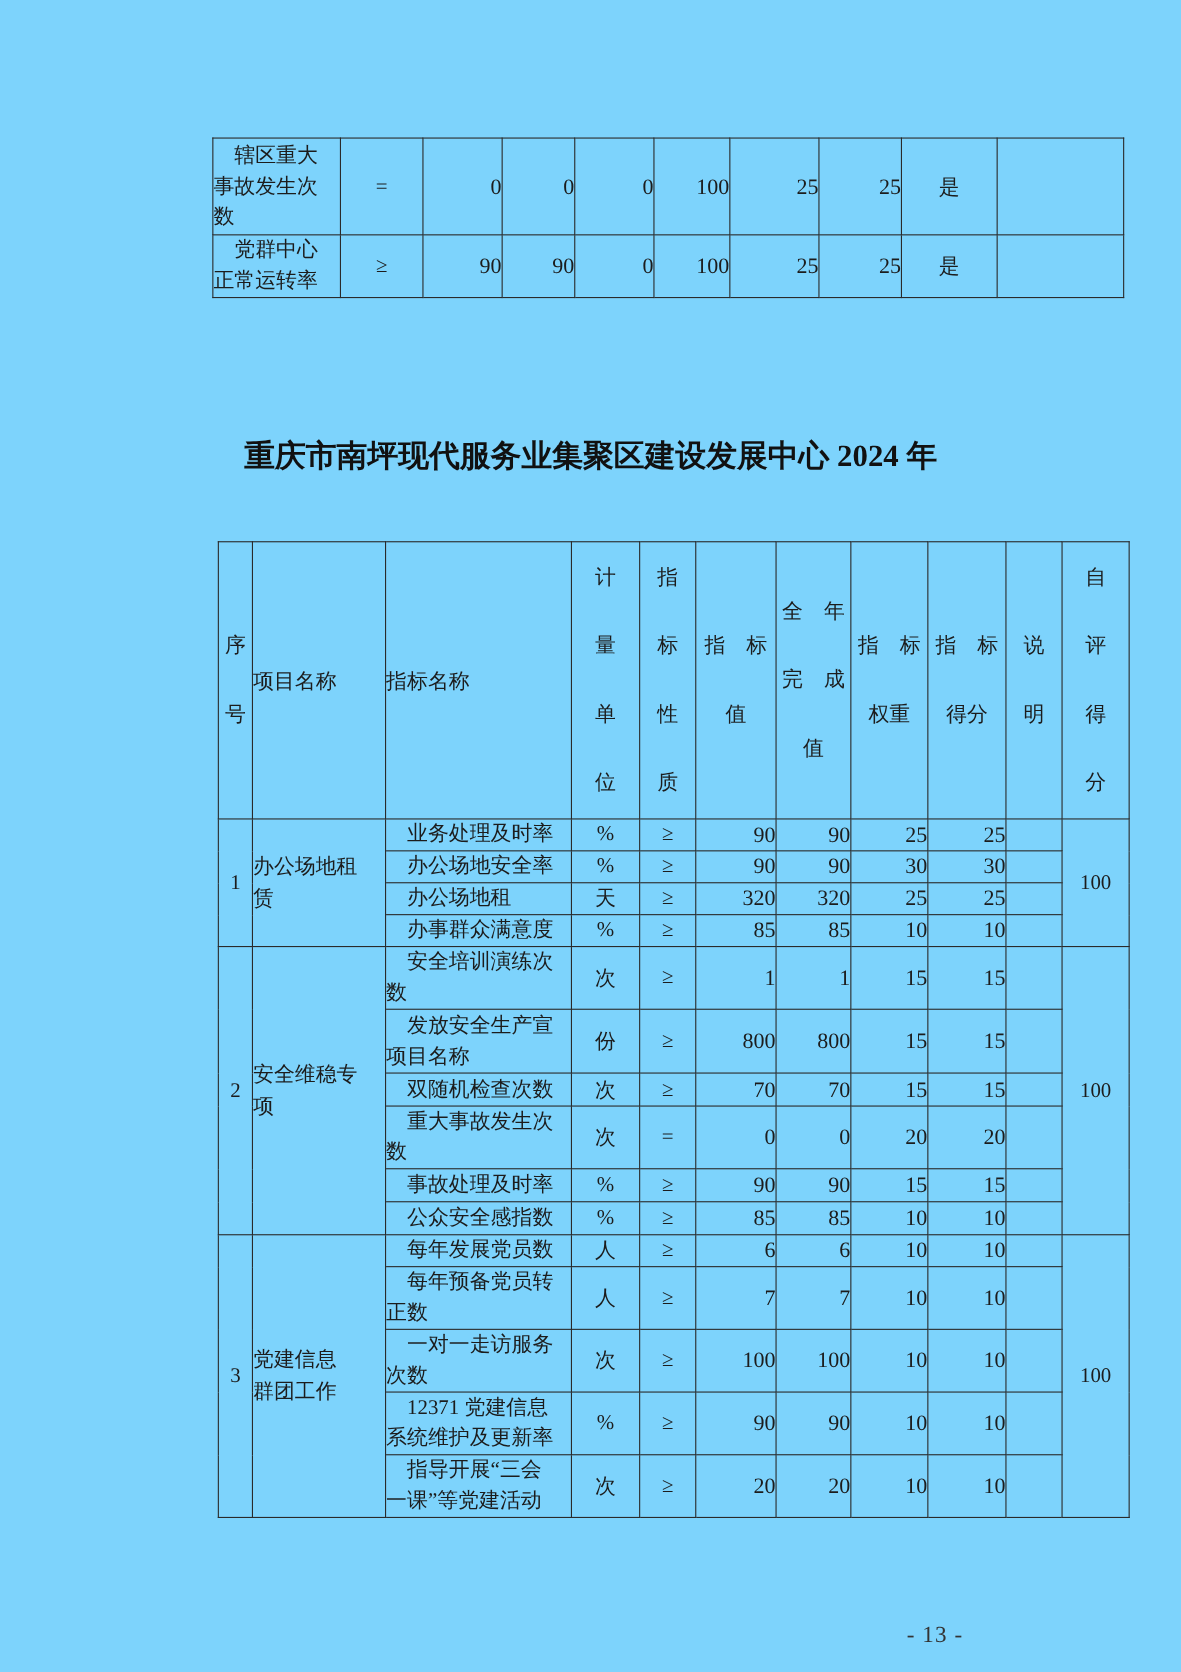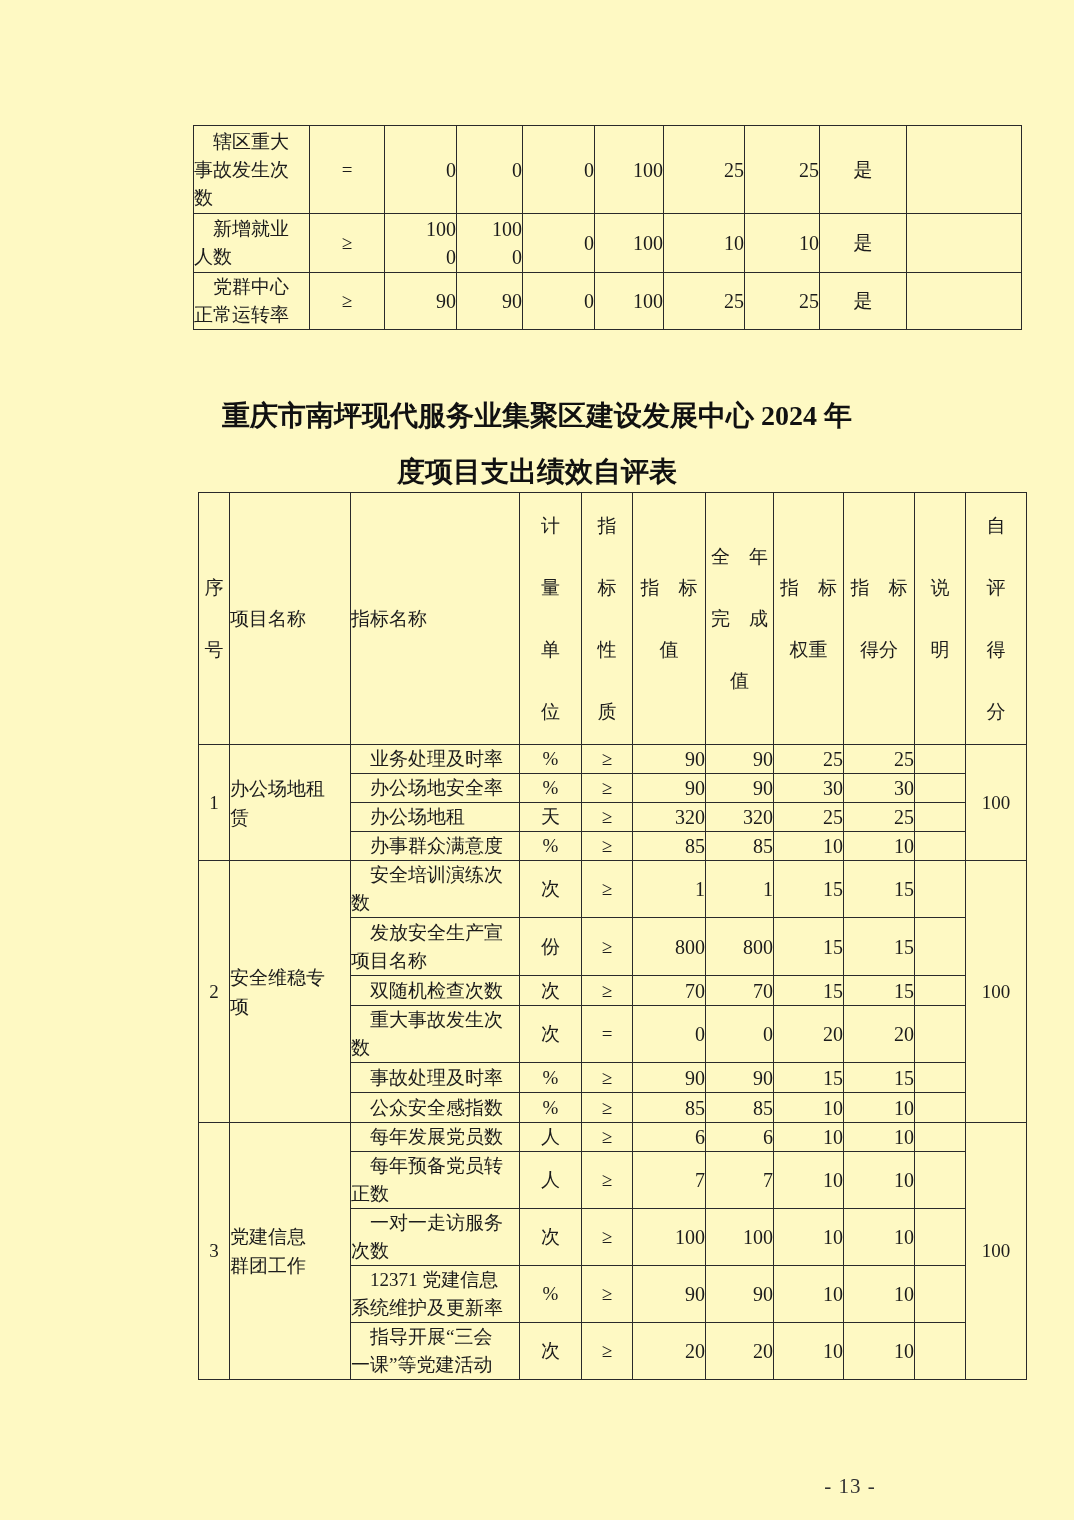--- a/index.html
+++ b/index.html
@@ -1,17 +1,17 @@
 <!DOCTYPE html>
 <html><head>
 <meta charset="utf-8">
 <style>
   html,body { margin:0; padding:0; background:#ffffff; }
   .page {
-    position:relative; width:1074px; height:1520px; background:#fef9c3;
+    position:relative; width:1074px; height:1520px; background:#7dd3fc;
     font-family:"Liberation Serif","DejaVu Serif",serif; color:#1c1c1c;
     overflow:hidden;
   }
   table.t {
     position:absolute; border-collapse:collapse; table-layout:fixed;
     font-size:19px; color:#1c1c1c;
   }
   table.t td {
     border:1.5px solid #2a2a2a; vertical-align:middle; padding:0;
     overflow:hidden;
@@ -59,54 +59,38 @@
       <td class="ctr">=</td>
       <td class="num">0</td>
       <td class="num">0</td>
       <td class="num">0</td>
       <td class="num">100</td>
       <td class="num">25</td>
       <td class="num">25</td>
       <td class="ctr">是</td>
       <td class="ctr"></td>
     </tr>
-    <tr style="height:59px">
-      <td class="name">　新增就业
-人数</td>
-      <td class="ctr">≥</td>
-      <td class="num">100
-0</td>
-      <td class="num">100
-0</td>
-      <td class="num">0</td>
-      <td class="num">100</td>
-      <td class="num">10</td>
-      <td class="num">10</td>
-      <td class="ctr">是</td>
-      <td class="ctr"></td>
-    </tr>
     <tr style="height:56px">
       <td class="name">　党群中心
 正常运转率</td>
       <td class="ctr">≥</td>
       <td class="num">90</td>
       <td class="num">90</td>
       <td class="num">0</td>
       <td class="num">100</td>
       <td class="num">25</td>
       <td class="num">25</td>
       <td class="ctr">是</td>
       <td class="ctr"></td>
     </tr>
   </tbody>
     </table>
 
   <div class="title">
     <div>重庆市南坪现代服务业集聚区建设发展中心 2024 年</div>
-    <div>度项目支出绩效自评表</div>
   </div>
 
   <table class="t" style="left:198px; top:492px; width:828px;">
     <colgroup>
       <col style="width:31px">
         <col style="width:121px">
         <col style="width:169px">
       <col style="width:62px">
         <col style="width:51px">
         <col style="width:73px">

